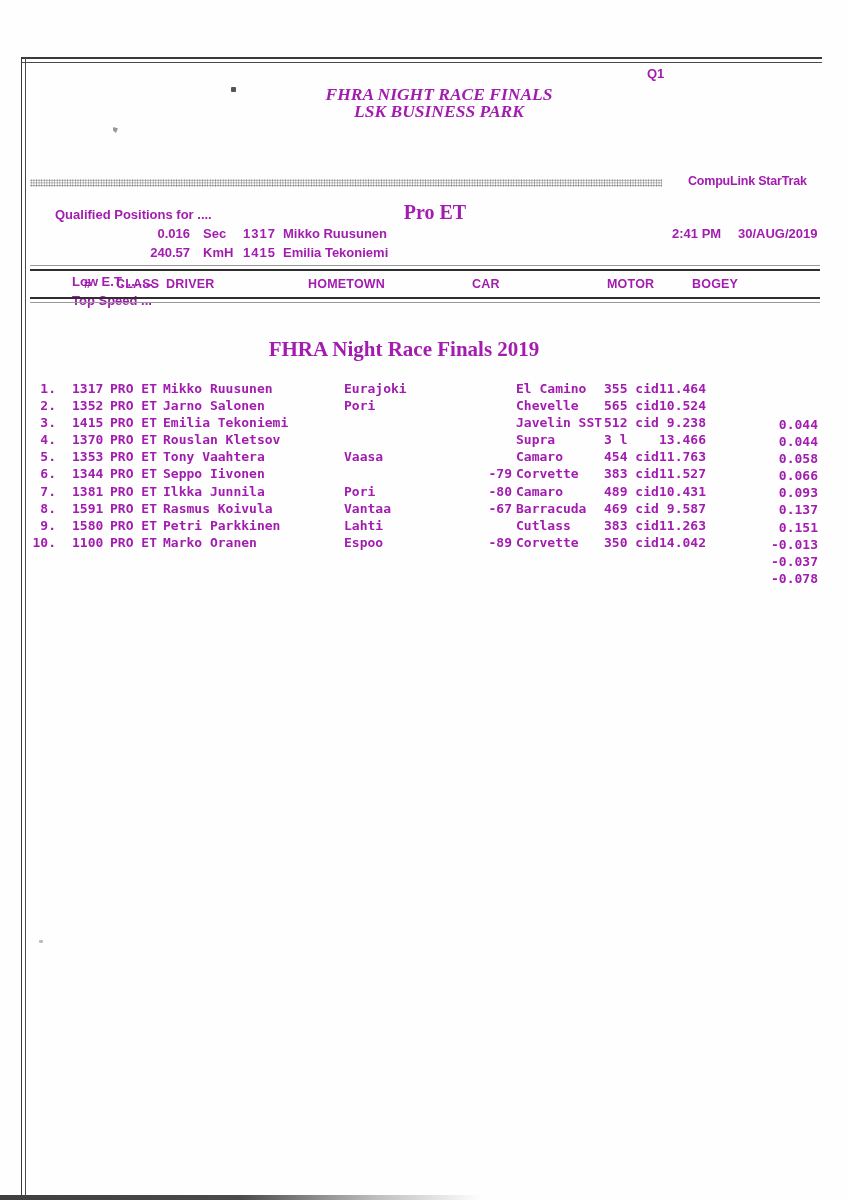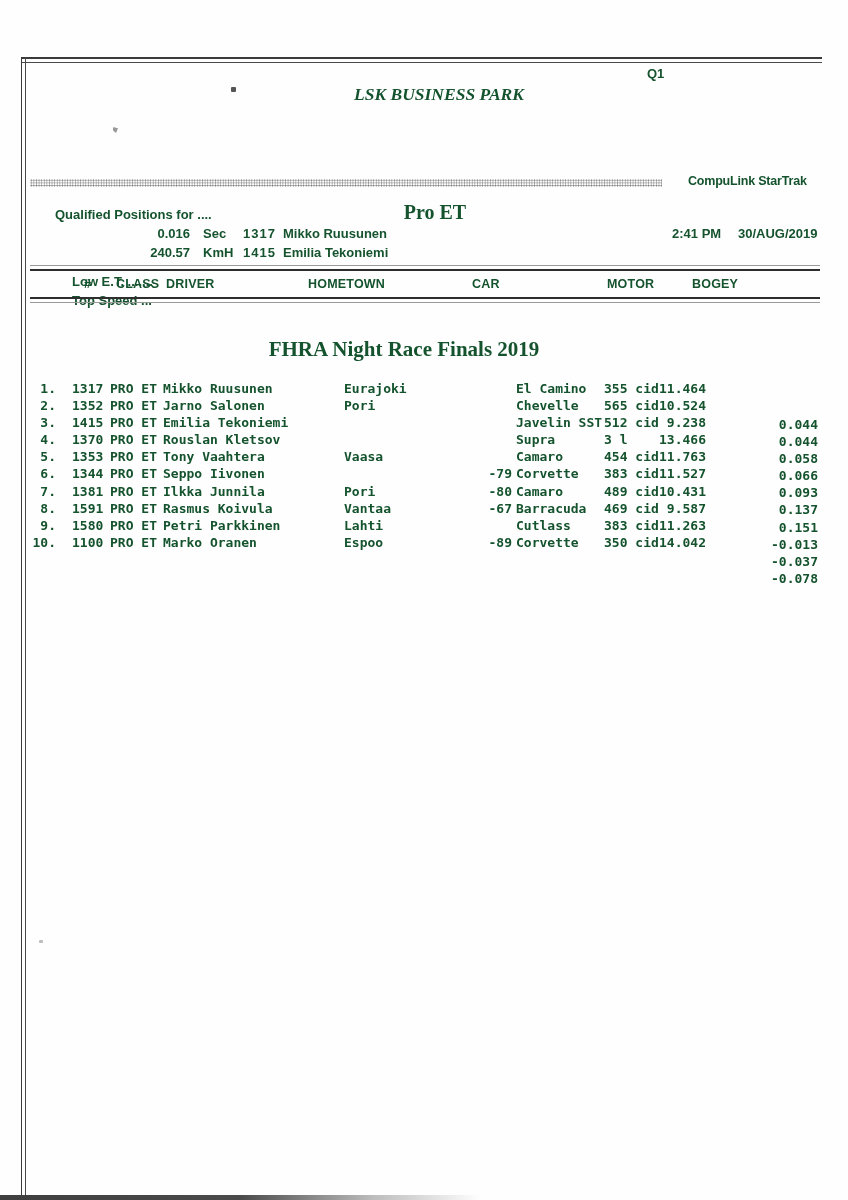--- a/index.html
+++ b/index.html
@@ -1,19 +1,19 @@
 <!DOCTYPE html>
 <html><head>
 <meta charset="utf-8">
 <style>
   html,body { margin:0; padding:0; background:#e9e9e9; }
   .page {
     position:relative; width:848px; height:1200px; margin:0 auto;
     background:#fefefe; overflow:hidden;
-    font-family:"Liberation Sans", sans-serif; color:#14532d;
+    font-family:"Liberation Sans", sans-serif; color:#a21caf;
   }
   
   .top-border { position:absolute; left:21px; top:57px; width:801px; height:2.5px;
     border-top:2px solid #3a3a3a; border-bottom:1.5px solid #4a4a4a; }
   .left-border { position:absolute; left:21px; top:57px; width:2.5px; height:1143px;
     border-left:1.5px solid #3a3a3a; border-right:1.5px solid #4a4a4a; }
   .bottom-artifact { position:absolute; left:0; bottom:0; width:480px; height:5px;
     background:linear-gradient(to right,#3f3f3f 0%,#4a4a4a 50%,rgba(110,110,110,.45) 78%,rgba(140,140,140,0) 100%); }
   .speck { position:absolute; background:#666; border-radius:1px; }
   .speck.s1 { left:231px; top:87px; width:5px; height:5px; background:#555; }
@@ -82,20 +82,21 @@
 <body>
 
 <div class="page">
 
   <div class="top-border"></div>
   <div class="left-border"></div>
 
   <div class="q-label">Q1</div>
 
   <div class="title-block">
+    <div>FHRA NIGHT RACE FINALS</div>
     <div>LSK BUSINESS PARK</div>
   </div>
 
   <div class="dots"></div>
   <div class="branding">CompuLink StarTrak</div>
 
   <div class="qual-label">Qualified Positions for ....</div>
   <div class="class-name">Pro ET</div>
 
   <div class="statline line-lowet">

